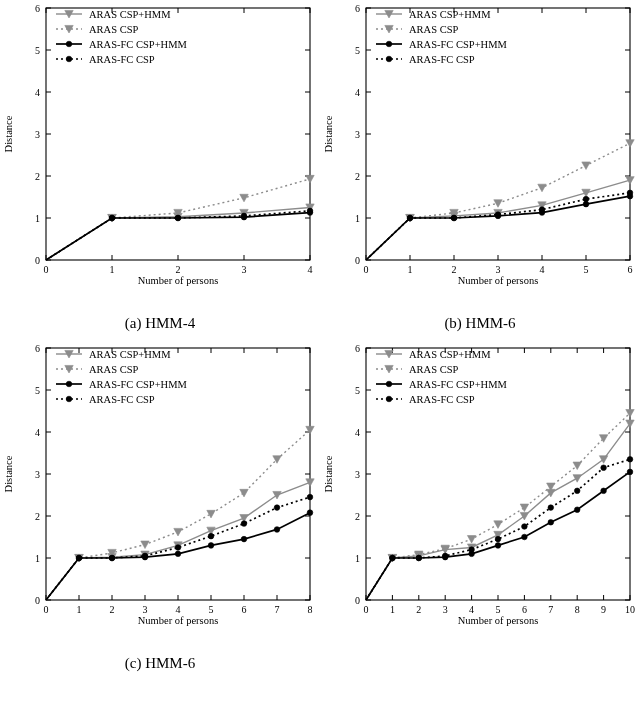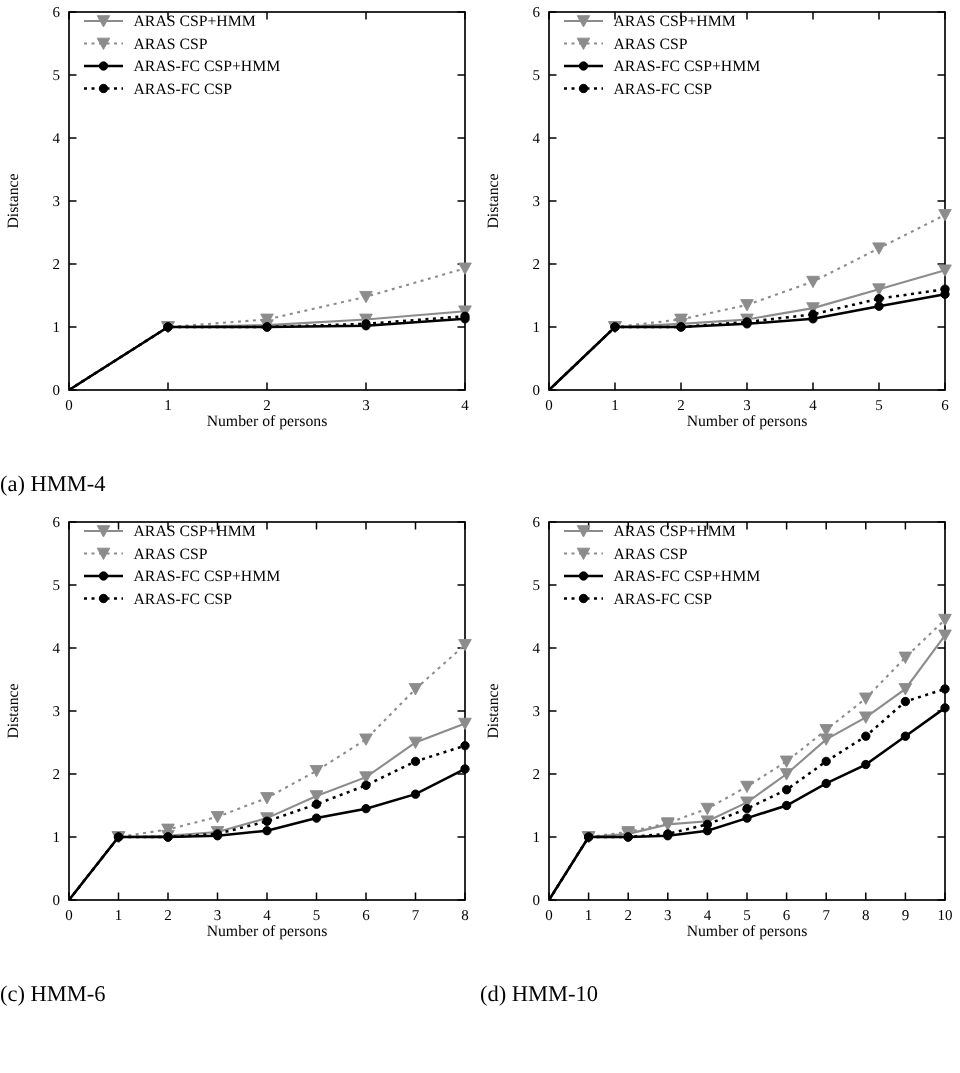--- a/index.html
+++ b/index.html
@@ -21,21 +21,21 @@
     width:320px;height:340px;
   }
   .plotwrap{
     position:absolute;
     left:0;top:0;
     width:320px;height:300px;
   }
   .caption{
     position:absolute;
     bottom:8px;left:0;width:320px;
-    text-align:left;
+    text-align:center;
     font-size:15px;
     font-family:"Liberation Serif", serif;
   }
   svg{display:block;}
   text{font-family:"Liberation Serif", serif;}
   .ticklabel{font-size:10px;fill:#000;}
   .axlabel{font-size:10.5px;fill:#000;}
   .legendtext{font-size:10.5px;fill:#000;}
   .series-line{fill:none;}
 </style>
@@ -228,20 +228,21 @@
             <text x="89" y="32.6" class="legendtext">ARAS CSP</text>
             <line x1="56" y1="44" x2="82" y2="44" stroke="#000000" stroke-width="1.7"></line>
             <circle cx="69" cy="44" r="2.8" fill="#000000" stroke="#000000" stroke-width="0.6"></circle>
             <text x="89" y="47.6" class="legendtext">ARAS-FC CSP+HMM</text>
             <line x1="56" y1="59" x2="82" y2="59" stroke="#000000" stroke-width="1.7" stroke-dasharray="2,3"></line>
             <circle cx="69" cy="59" r="2.8" fill="#000000" stroke="#000000" stroke-width="0.6"></circle>
             <text x="89" y="62.6" class="legendtext">ARAS-FC CSP</text>
           </g>
         </svg>
       </div>
+    <div class="caption">(b) HMM-6</div>
   </div>
   <div class="cell">
     <div class="plotwrap">
         <svg width="320" height="300" viewBox="0 0 320 300">
           <g>
             <rect x="46" y="8" width="264" height="252" fill="none" stroke="#000" stroke-width="1.1"></rect>
             <line x1="46" y1="260" x2="51" y2="260" stroke="#000" stroke-width="1"></line>
             <line x1="305" y1="260" x2="310" y2="260" stroke="#000" stroke-width="1"></line>
             <text x="40" y="263.5" text-anchor="end" class="ticklabel">0</text>
             <line x1="46" y1="218" x2="51" y2="218" stroke="#000" stroke-width="1"></line>
@@ -477,15 +478,14 @@
             <text x="89" y="32.6" class="legendtext">ARAS CSP</text>
             <line x1="56" y1="44" x2="82" y2="44" stroke="#000000" stroke-width="1.7"></line>
             <circle cx="69" cy="44" r="2.8" fill="#000000" stroke="#000000" stroke-width="0.6"></circle>
             <text x="89" y="47.6" class="legendtext">ARAS-FC CSP+HMM</text>
             <line x1="56" y1="59" x2="82" y2="59" stroke="#000000" stroke-width="1.7" stroke-dasharray="2,3"></line>
             <circle cx="69" cy="59" r="2.8" fill="#000000" stroke="#000000" stroke-width="0.6"></circle>
             <text x="89" y="62.6" class="legendtext">ARAS-FC CSP</text>
           </g>
         </svg>
       </div>
-    <div class="caption">(d) HMM-10</div>
   </div>
 </div>
 
 </body></html>

